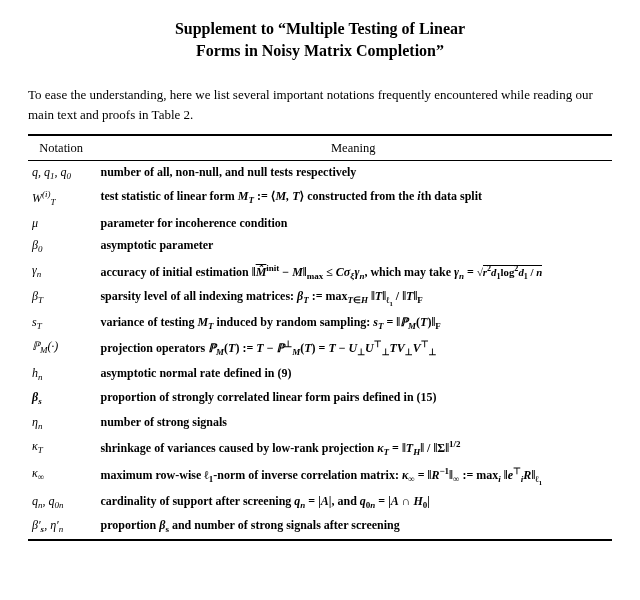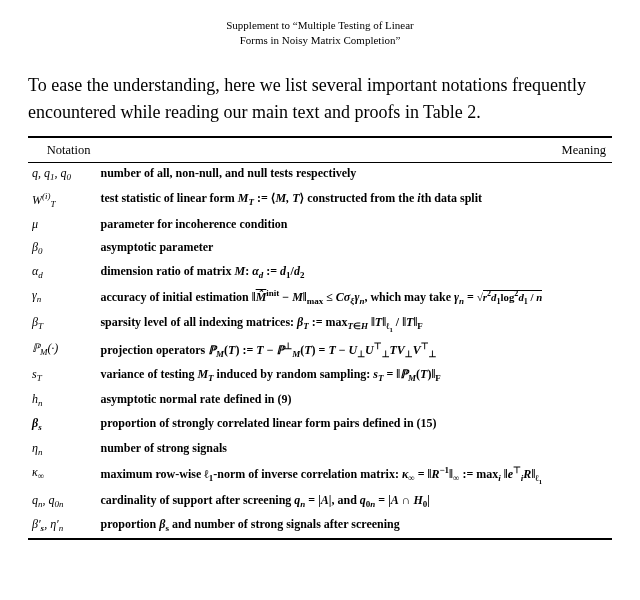--- a/index.html
+++ b/index.html
@@ -7,47 +7,47 @@
       background: #fff;
       font-family: "Computer Modern", "Latin Modern", Georgia, "Times New Roman", serif;
       font-size: 13px;
       color: #000;
       width: 640px;
       min-height: 600px;
       padding: 18px 28px 18px 28px;
     }
     .title {
       text-align: center;
-      font-size: 11px;
-      font-weight: normal;
+      font-size: 16px;
+      font-weight: bold;
       line-height: 1.35;
       margin-bottom: 12px;
       font-family: "Computer Modern", Georgia, "Times New Roman", serif;
     }
     .intro {
-      font-size: 18px;
+      font-size: 13px;
       margin-bottom: 10px;
       line-height: 1.5;
       margin-top: 24px;
     }
     table {
       width: 100%;
       border-collapse: collapse;
       font-size: 12px;
       line-height: 1.45;
     }
     table thead tr {
       border-top: 2px solid #000;
       border-bottom: 1px solid #000;
     }
     table tbody tr:last-child {
       border-bottom: 2px solid #000;
     }
     th {
-      text-align: right;
+      text-align: center;
       padding: 3px 6px 3px 4px;
       font-weight: normal;
       font-size: 12.5px;
     }
     td {
       padding: 2.5px 6px 2.5px 4px;
       vertical-align: top;
     }
     td.notation {
       white-space: nowrap;
@@ -92,50 +92,50 @@
       </tr>
       <tr>
         <td class="notation"><i>μ</i></td>
         <td class="meaning">parameter for incoherence condition</td>
       </tr>
       <tr>
         <td class="notation"><i>β</i><sub>0</sub></td>
         <td class="meaning">asymptotic parameter</td>
       </tr>
       <tr>
-        <td class="notation"><i>α</i><sub><i>d</i></sub></td>
-        <td class="meaning">dimension ratio of matrix <i>M</i>: <i>α</i><sub><i>d</i></sub> := <i>d</i><sub>1</sub>/<i>d</i><sub>2</sub></td>
-      </tr>
-      <tr>
         <td class="notation"><i>γ</i><sub><i>n</i></sub></td>
         <td class="meaning">accuracy of initial estimation ‖<span style="text-decoration:overline;font-style:italic;">M̂</span><sup>init</sup> − <i>M</i>‖<sub>max</sub> ≤ <i>Cσ</i><sub><i>ξ</i></sub><i>γ</i><sub><i>n</i></sub>, which may take <i>γ</i><sub><i>n</i></sub> = <span style="font-size:0.9em">√</span><span style="border-top:1px solid #000;font-size:0.9em"><i>r</i><sup>2</sup><i>d</i><sub>1</sub>log<sup>2</sup><i>d</i><sub>1</sub> / <i>n</i></span></td>
       </tr>
       <tr>
         <td class="notation"><i>β</i><sub><i>T</i></sub></td>
         <td class="meaning">sparsity level of all indexing matrices: <i>β</i><sub><i>T</i></sub> := max<sub><i>T</i>∈<i>H</i></sub> ‖<i>T</i>‖<sub>ℓ<sub>1</sub></sub> / ‖<i>T</i>‖<sub>F</sub></td>
       </tr>
       <tr>
+        <td class="notation"><i>s</i><sub><i>T</i></sub></td>
+        <td class="meaning">variance of testing <i>M</i><sub><i>T</i></sub> induced by random sampling: <i>s</i><sub><i>T</i></sub> = ‖<i>ℙ</i><sub><i>M</i></sub>(<i>T</i>)‖<sub>F</sub></td>
+      </tr>
+      <tr>
         <td class="notation"><i>ℙ</i><sub><i>M</i></sub>(·)</td>
         <td class="meaning">projection operators <i>ℙ</i><sub><i>M</i></sub>(<i>T</i>) := <i>T</i> − <i>ℙ</i><sup>⊥</sup><sub><i>M</i></sub>(<i>T</i>) = <i>T</i> − <i>U</i><sub>⊥</sub><i>U</i><sup>⊤</sup><sub>⊥</sub><i>TV</i><sub>⊥</sub><i>V</i><sup>⊤</sup><sub>⊥</sub></td>
-      </tr>
-      <tr>
-        <td class="notation"><i>s</i><sub><i>T</i></sub></td>
-        <td class="meaning">variance of testing <i>M</i><sub><i>T</i></sub> induced by random sampling: <i>s</i><sub><i>T</i></sub> = ‖<i>ℙ</i><sub><i>M</i></sub>(<i>T</i>)‖<sub>F</sub></td>
       </tr>
       <tr>
         <td class="notation"><i>h</i><sub><i>n</i></sub></td>
         <td class="meaning">asymptotic normal rate defined in (9)</td>
       </tr>
       <tr>
         <td class="notation"><b><i>β</i></b><sub><b>s</b></sub></td>
         <td class="meaning">proportion of strongly correlated linear form pairs defined in (15)</td>
       </tr>
       <tr>
         <td class="notation"><i>η</i><sub><i>n</i></sub></td>
         <td class="meaning">number of strong signals</td>
+      </tr>
+      <tr>
+        <td class="notation"><i>κ</i><sub><i>T</i></sub></td>
+        <td class="meaning">shrinkage of variances caused by low-rank projection <i>κ</i><sub><i>T</i></sub> = ‖<i>T</i><sub><i>H</i></sub>‖ / ‖Σ‖<sup>1/2</sup></td>
       </tr>
       <tr>
         <td class="notation"><i>κ</i><sub>∞</sub></td>
         <td class="meaning">maximum row-wise ℓ<sub>1</sub>-norm of inverse correlation matrix: <i>κ</i><sub>∞</sub> = ‖<i>R</i><sup>−1</sup>‖<sub>∞</sub> := max<sub><i>i</i></sub> ‖<i>e</i><sup>⊤</sup><sub><i>i</i></sub><i>R</i>‖<sub>ℓ<sub>1</sub></sub></td>
       </tr>
       <tr>
         <td class="notation"><i>q</i><sub><i>n</i></sub><i>, q</i><sub>0<i>n</i></sub></td>
         <td class="meaning">cardinality of support after screening <i>q</i><sub><i>n</i></sub> = |<i>A</i>|, and <i>q</i><sub>0<i>n</i></sub> = |<i>A</i> ∩ <i>H</i><sub>0</sub>|</td>
       </tr>
       <tr>

